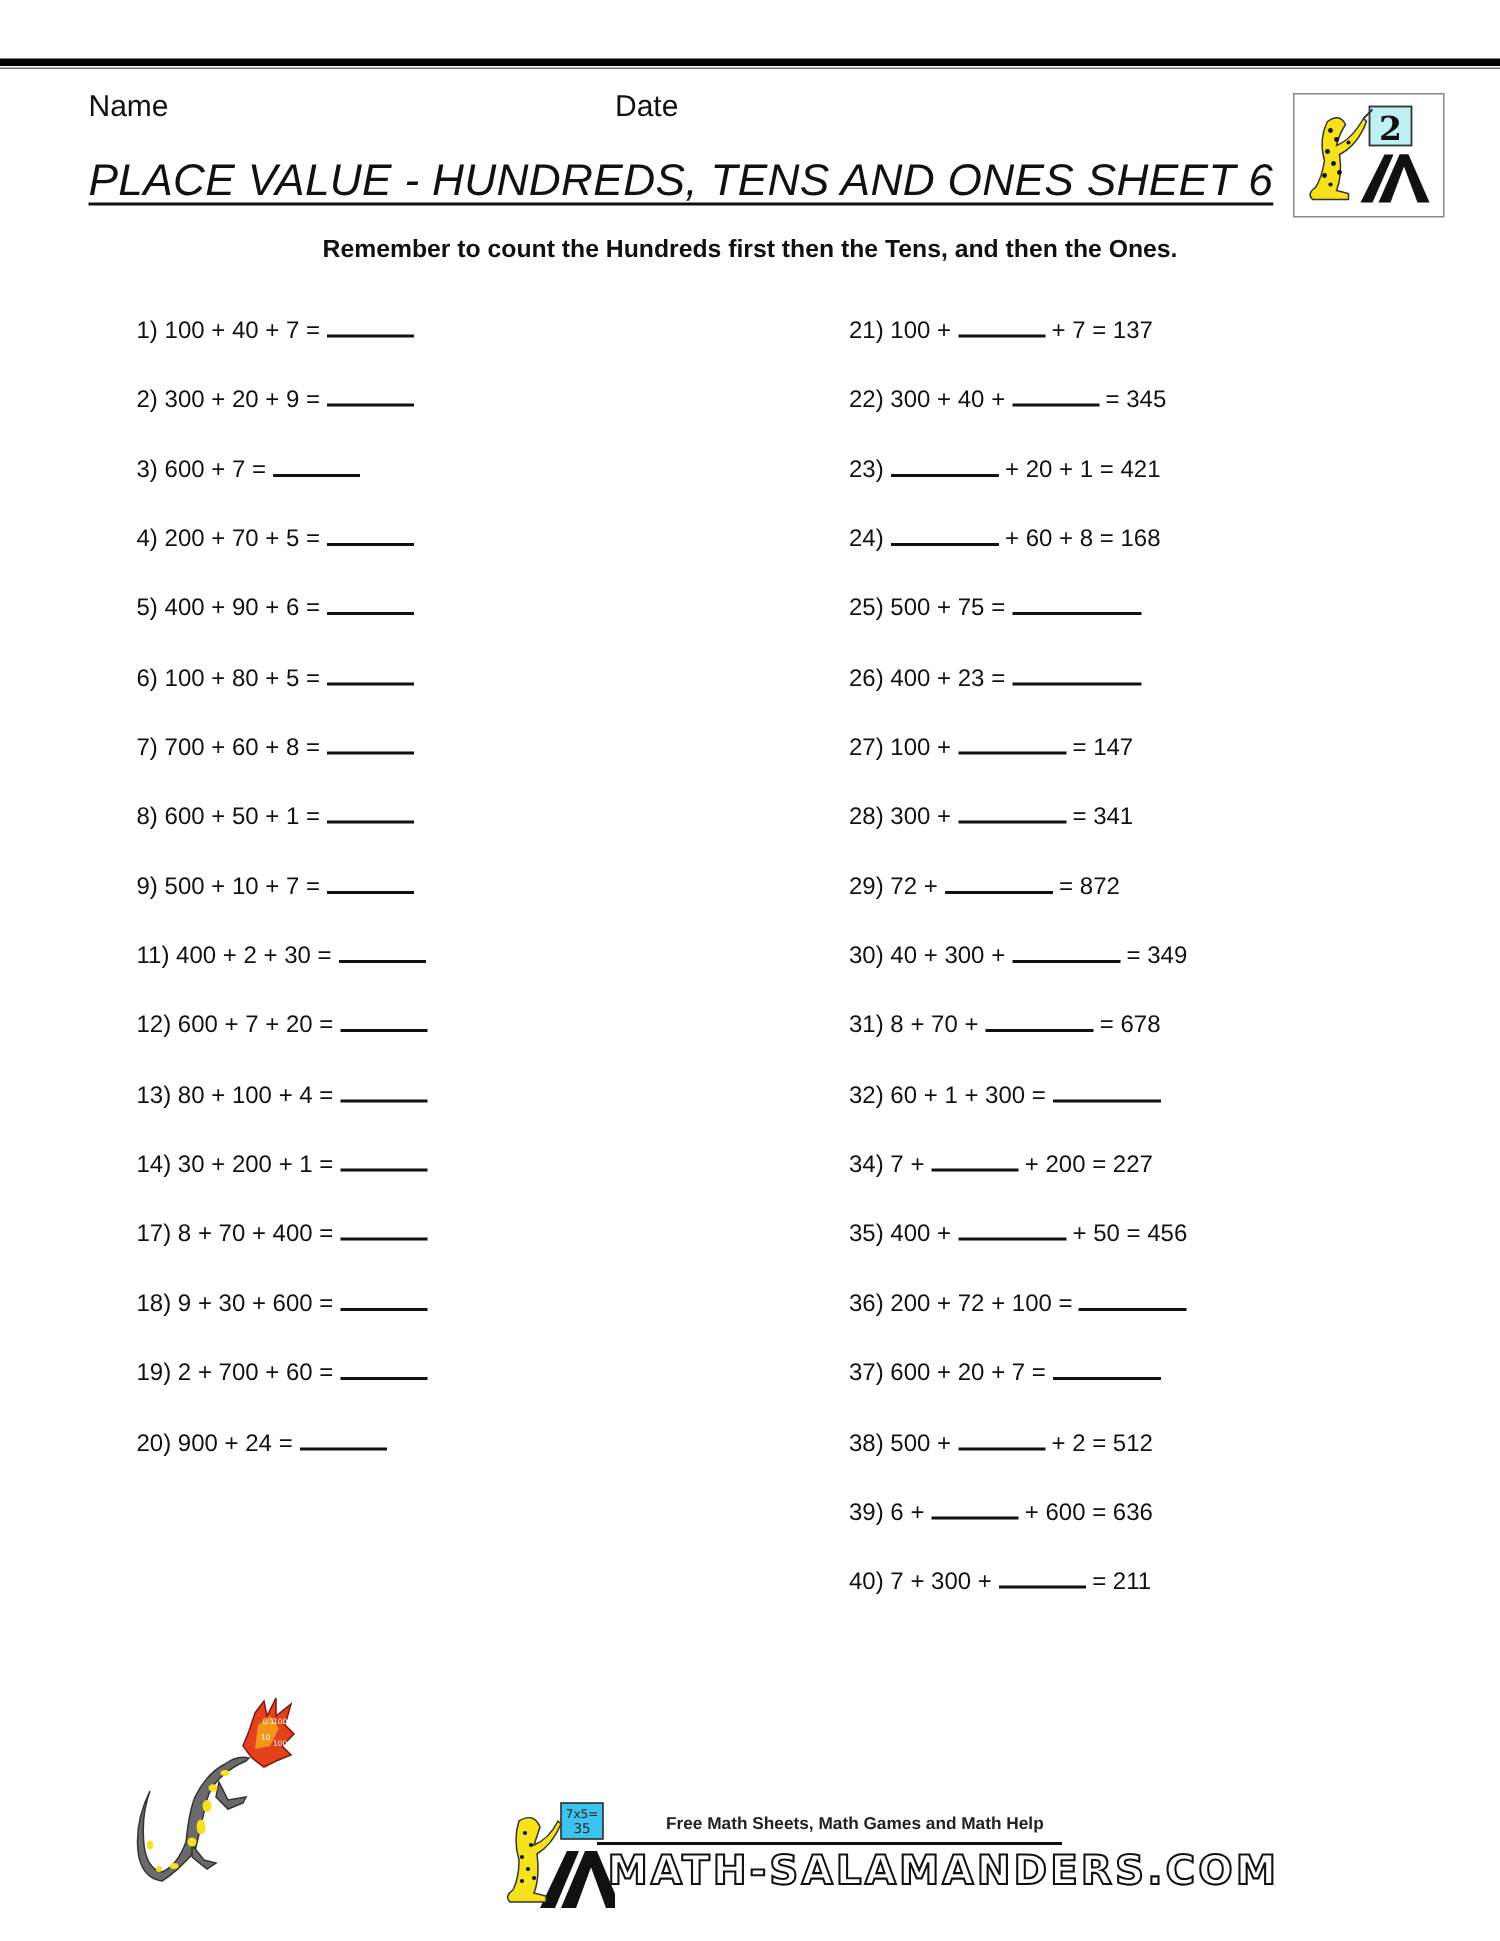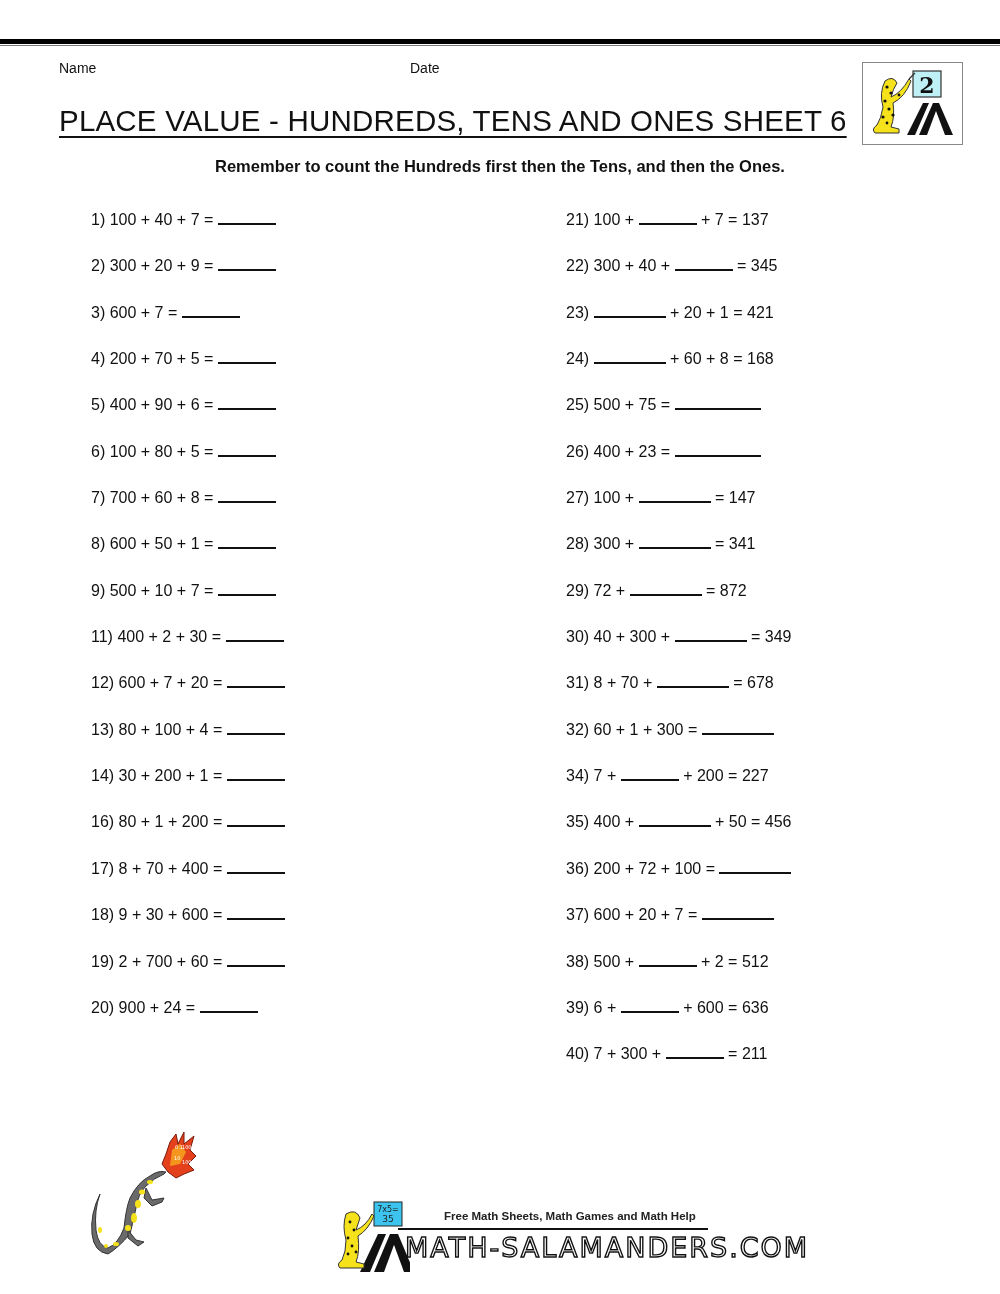--- a/index.html
+++ b/index.html
@@ -1,37 +1,37 @@
 <!DOCTYPE html>
 <html><head>
 <meta charset="utf-8">
 <style>
   html, body { margin: 0; padding: 0; background: #ffffff; }
   body { width: 1000px; height: 1294px; position: relative; overflow: hidden;
          font-family: "Liberation Sans", "DejaVu Sans", sans-serif; color: #111; }
   .top-rule { position: absolute; left: 0; top: 39px; width: 1000px; height: 5px; background: #000; }
   .top-rule2 { position: absolute; left: 0; top: 45px; width: 1000px; height: 1px; background: #777; }
-  .lbl { position: absolute; top: 60px; font-size: 14px; color: #111; }
+  .lbl { position: absolute; top: 60px; font-size: 20px; color: #111; }
   .title { position: absolute; left: 59px; top: 104px; font-size: 29.5px; letter-spacing: 0.2px;
-           text-decoration: underline; text-decoration-thickness: 2px; text-underline-offset: 5px; color: #111; white-space: nowrap; }
+           text-decoration: underline; text-decoration-thickness: 2px; text-underline-offset: 5px; color: #111; white-space: nowrap; font-style: italic; }
   .subtitle { position: absolute; left: 0; width: 1000px; top: 157px; text-align: center;
               font-size: 16.5px; font-weight: bold; color: #111; }
   .badge { position: absolute; left: 862px; top: 62px; width: 101px; height: 83px;
            border: 1px solid #888; background: #fff; box-sizing: border-box; }
   .col { position: absolute; top: 199px; }
   .col.left { left: 91px; }
   .col.right { left: 566px; }
   .q { height: 46.35px; line-height: 40px; font-size: 16px; white-space: nowrap; color: #111; }
   .blank { display: inline-block; border-bottom: 2px solid #111; height: 24px; vertical-align: baseline; }
   .footer-left { position: absolute; left: 72px; top: 1130px; width: 120px; height: 140px; }
   .footer-logo { position: absolute; left: 330px; top: 1200px; width: 380px; height: 80px; text-decoration: underline; }
   .tagline { position: absolute; left: 444px; top: 1210px; font-size: 11.5px; font-weight: bold; color: #222; white-space: nowrap; }
   .logo-rule { position: absolute; left: 398px; top: 1228px; width: 310px; height: 2px; background: #111; }
   .logo-text { position: absolute; left: 405px; top: 1232px; font-size: 27px; letter-spacing: 2px;
-               font-family: "DejaVu Sans", sans-serif; color: #fff; -webkit-text-stroke: 1.4px #111; font-weight: normal; white-space: nowrap; }
+               font-family: "DejaVu Sans", sans-serif; color: #fff; -webkit-text-stroke: 1.4px #111; font-weight: bold; white-space: nowrap; }
 </style>
 </head>
 <body>
 
 <div class="top-rule"></div>
 <div class="top-rule2"></div>
 
 <div class="lbl" style="left:59px">Name</div>
 <div class="lbl" style="left:410px">Date</div>
 
@@ -66,21 +66,20 @@
     <div class="q"><span>4)</span> <span>200 + 70 + 5 =</span> <span class="blank" style="width: 58px;"></span></div>
     <div class="q"><span>5)</span> <span>400 + 90 + 6 =</span> <span class="blank" style="width: 58px;"></span></div>
     <div class="q"><span>6)</span> <span>100 + 80 + 5 =</span> <span class="blank" style="width: 58px;"></span></div>
     <div class="q"><span>7)</span> <span>700 + 60 + 8 =</span> <span class="blank" style="width: 58px;"></span></div>
     <div class="q"><span>8)</span> <span>600 + 50 + 1 =</span> <span class="blank" style="width: 58px;"></span></div>
     <div class="q"><span>9)</span> <span>500 + 10 + 7 =</span> <span class="blank" style="width: 58px;"></span></div>
     <div class="q"><span>11)</span> <span>400 + 2 + 30 =</span> <span class="blank" style="width: 58px;"></span></div>
     <div class="q"><span>12)</span> <span>600 + 7 + 20 =</span> <span class="blank" style="width: 58px;"></span></div>
     <div class="q"><span>13)</span> <span>80 + 100 + 4 =</span> <span class="blank" style="width: 58px;"></span></div>
     <div class="q"><span>14)</span> <span>30 + 200 + 1 =</span> <span class="blank" style="width: 58px;"></span></div>
-    <div class="q"><span>16)</span> <span>80 + 1 + 200 =</span> <span class="blank" style="width: 58px;"></span></div>
     <div class="q"><span>17)</span> <span>8 + 70 + 400 =</span> <span class="blank" style="width: 58px;"></span></div>
     <div class="q"><span>18)</span> <span>9 + 30 + 600 =</span> <span class="blank" style="width: 58px;"></span></div>
     <div class="q"><span>19)</span> <span>2 + 700 + 60 =</span> <span class="blank" style="width: 58px;"></span></div>
     <div class="q"><span>20)</span> <span>900 + 24 =</span> <span class="blank" style="width: 58px;"></span></div>
   </div>
 <div class="col right" id="col-right">
     <div class="q"><span>21)</span> <span>100 +</span> <span class="blank" style="width: 58px;"></span> <span>+ 7 = 137</span></div>
     <div class="q"><span>22)</span> <span>300 + 40 +</span> <span class="blank" style="width: 58px;"></span> <span>= 345</span></div>
     <div class="q"><span>23)</span> <span class="blank" style="width: 72px;"></span> <span>+ 20 + 1 = 421</span></div>
     <div class="q"><span>24)</span> <span class="blank" style="width: 72px;"></span> <span>+ 60 + 8 = 168</span></div>

